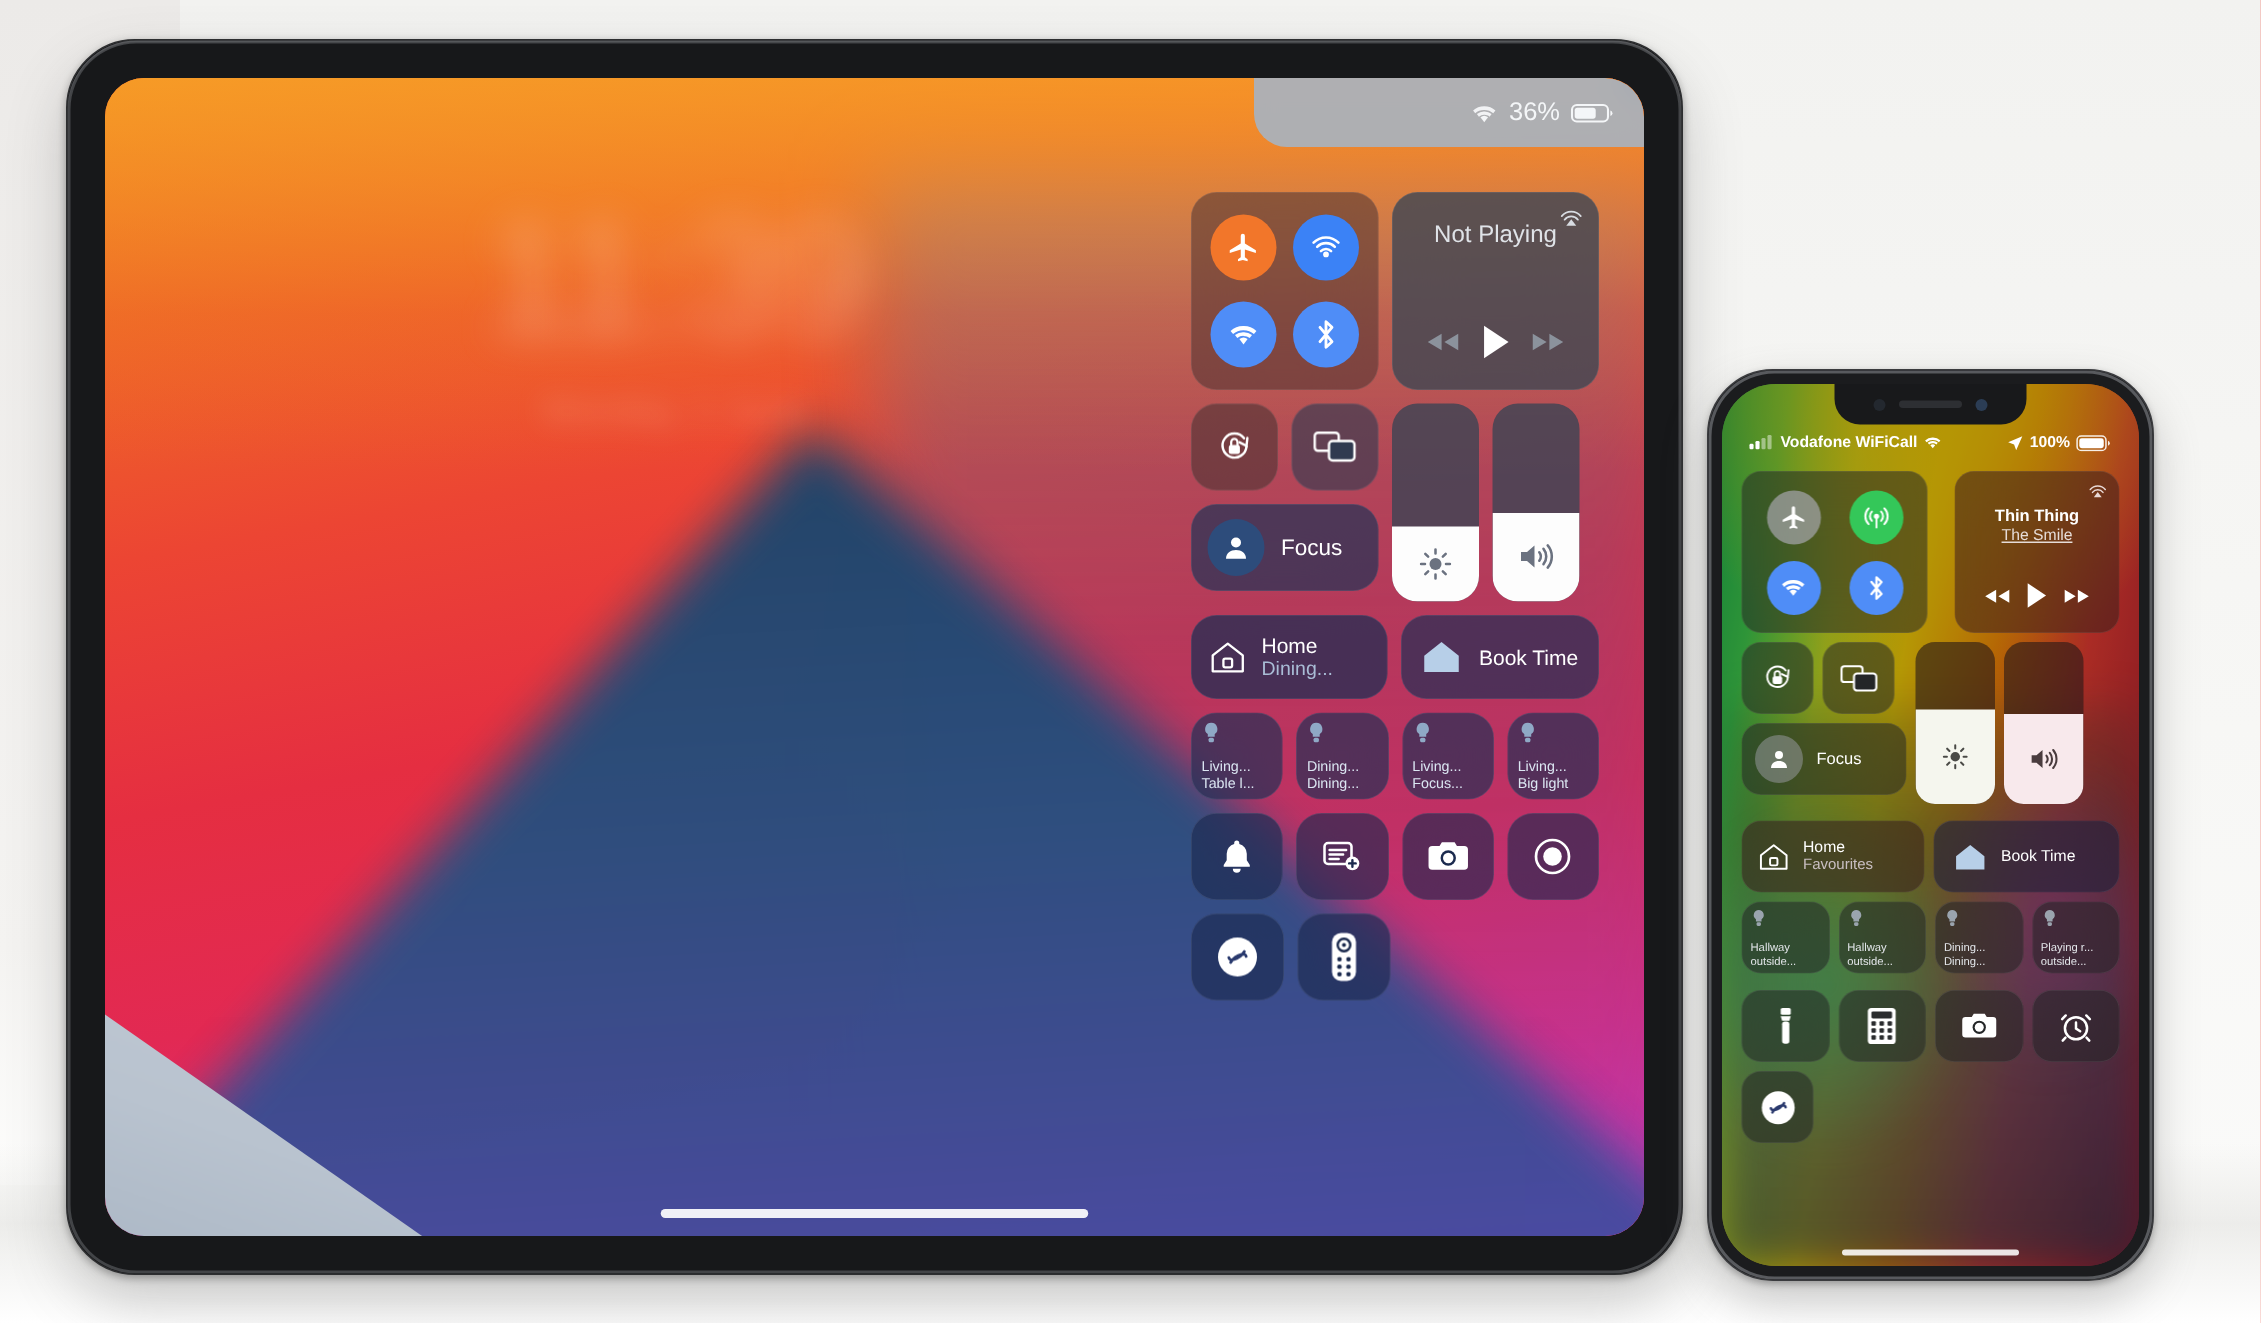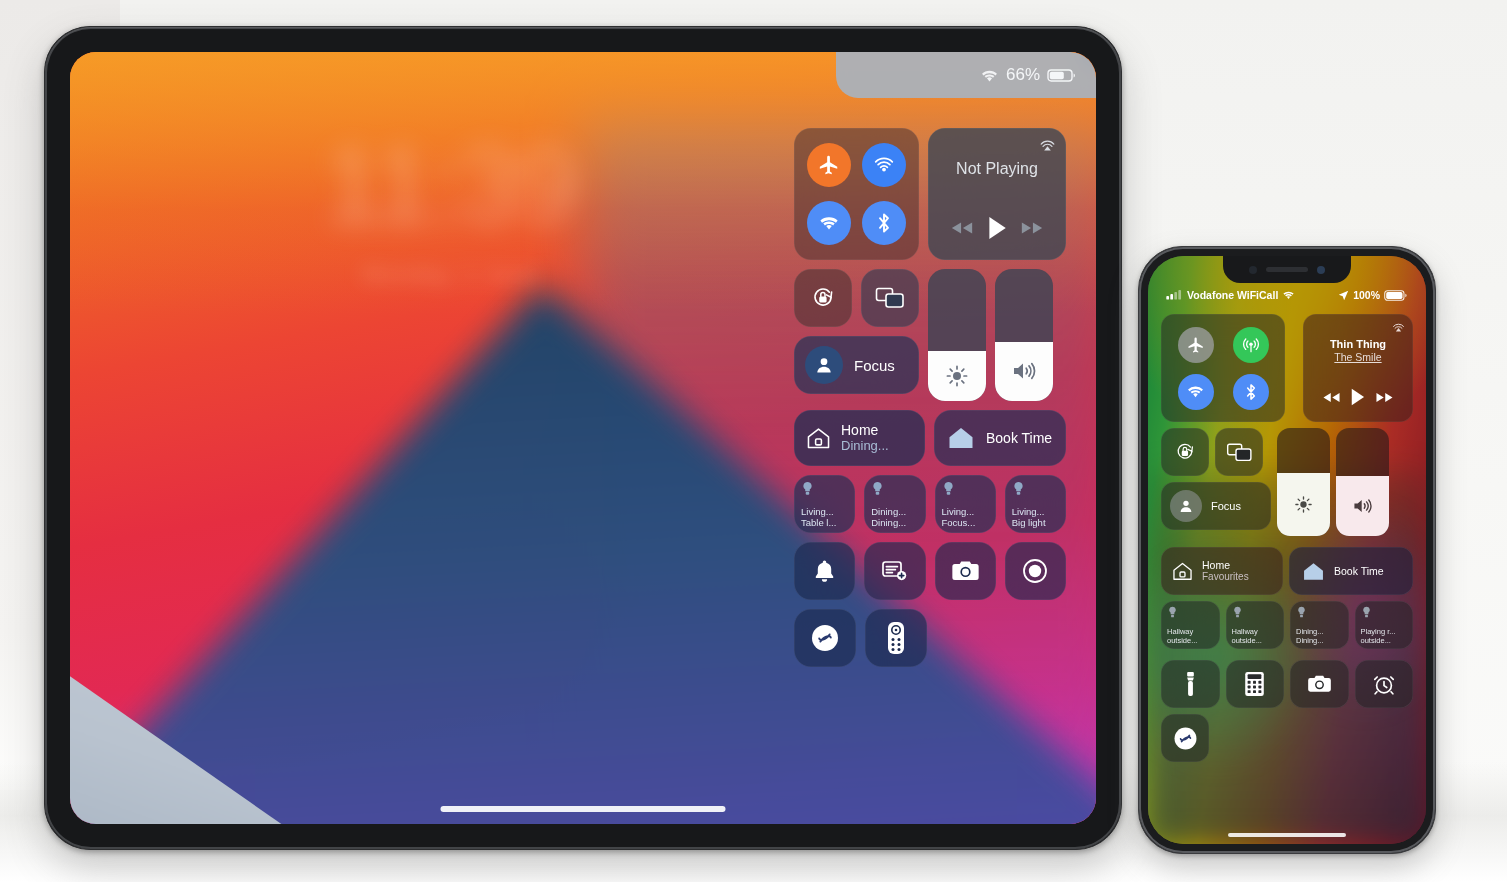--- a/index.html
+++ b/index.html
@@ -108,21 +108,21 @@
   .conn-tile{ width:125px; height:132px; padding:11px;
     display:grid; grid-template-columns:1fr 1fr; gap:6px; place-items:center;
     background: rgba(70,48,48,.52); }
   .circ{ width:44px; height:44px; border-radius:50%;
     display:flex; align-items:center; justify-content:center; color:#fff; }
   .c-orange{ background:#f2762a; }
   .c-blue  { background:#3b82f6; }
   .c-bluel { background:#4f8df7; }
 
   
-  .np-tile{ width:138px; height:132px; padding:12px; position:relative;
+  .np-tile{ width:138px; height:132px; position:relative;
     background: rgba(62,70,82,.80); }
   .np-title{ color:#dfe3e8; font-size:16px; text-align:center; margin-top:20px; font-weight:400; }
   .np-ctrls{ position:absolute; left:0; right:0; bottom:20px;
     display:flex; align-items:center; justify-content:space-around; padding:0 16px; }
   .np-airplay{ position:absolute; right:9px; top:8px; }
 
   .sq{ width:58px; height:58px; display:flex; align-items:center; justify-content:center; }
   .sq-dark{ background: rgba(48,58,78,.62); }
 
   .slider{ width:58px; height:132px; border-radius:17px; overflow:hidden;
@@ -267,21 +267,21 @@
     <div class="wall-blurdate no-sel">Monday, 1 June</div>
 
     <div class="ipad-statusbar">
       <span>
         <svg width="19" height="15" viewBox="0 0 24 18" fill="#f4f6f8">
           <path d="M12 16.5l3.2-4.1a5.1 5.1 0 0 0-6.4 0L12 16.5z"></path>
           <path d="M12 6.2c2.9 0 5.6 1 7.6 2.8l1.8-2.3C19 4.4 15.6 3.1 12 3.1S5 4.4 2.6 6.7l1.8 2.3A11.2 11.2 0 0 1 12 6.2z" opacity=".95"></path>
           <path d="M12 10.3c1.7 0 3.3.6 4.5 1.6l1.7-2.2A9.2 9.2 0 0 0 12 7.6a9.2 9.2 0 0 0-6.2 2.1l1.7 2.2a6.9 6.9 0 0 1 4.5-1.6z" opacity=".95"></path>
         </svg>
       </span>
-      <span>66%</span>
+      <span>36%</span>
       <span>
         <svg width="29" height="15" viewBox="0 0 29 15">
           <rect x="1" y="2" width="24" height="11" rx="3.2" fill="none" stroke="#f4f6f8" stroke-width="1.4"></rect>
           <rect x="2.8" y="3.8" width="14" height="7.4" rx="1.8" fill="#f4f6f8"></rect>
           <path d="M26.6 5.6v3.8a2 2 0 0 0 0-3.8z" fill="#f4f6f8"></path>
         </svg>
       </span>
     </div>
 
     <div class="cc-ipad">

